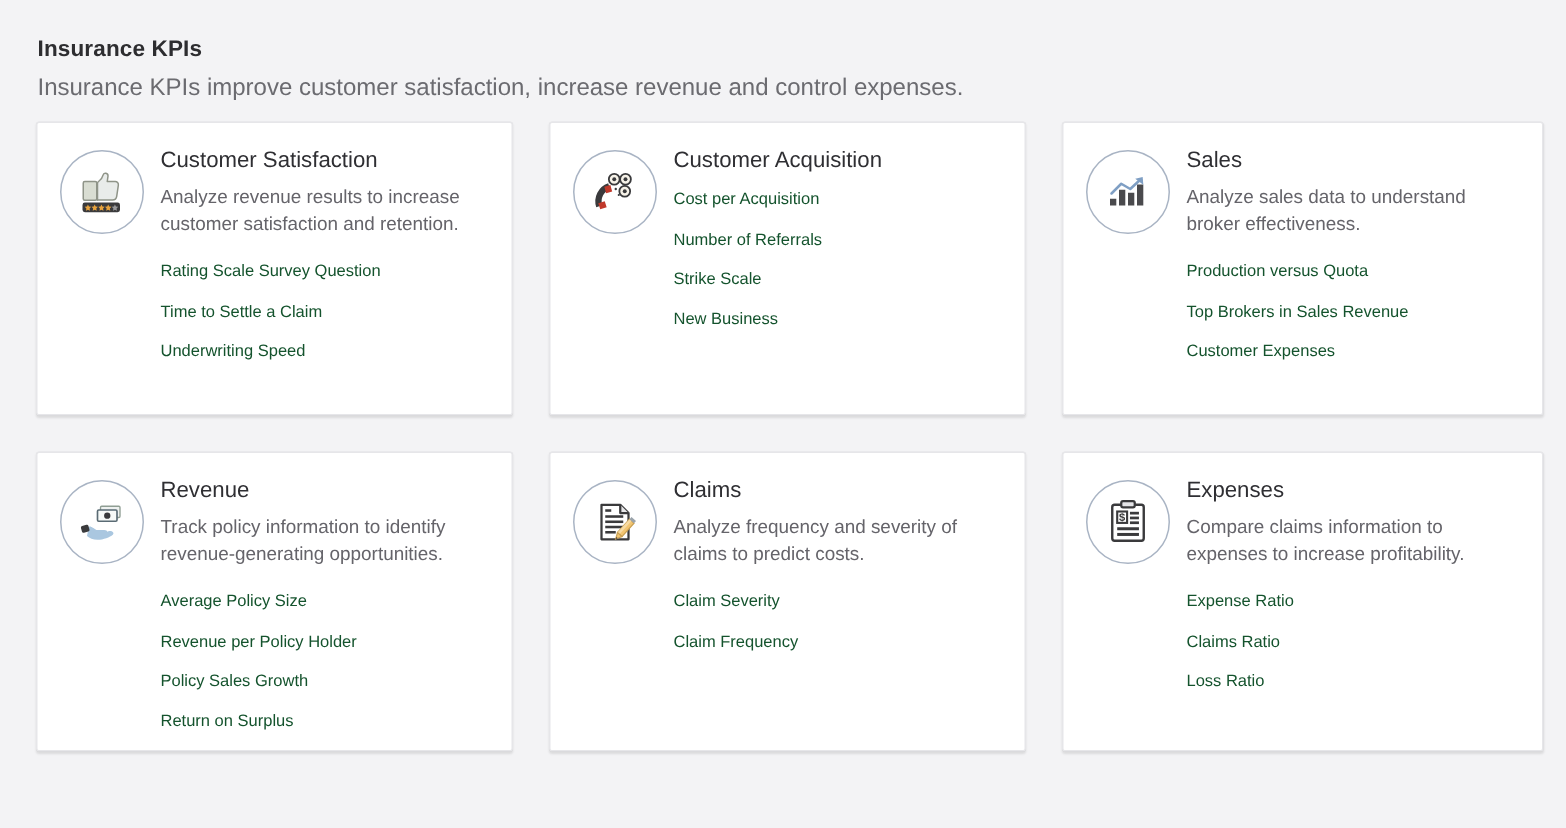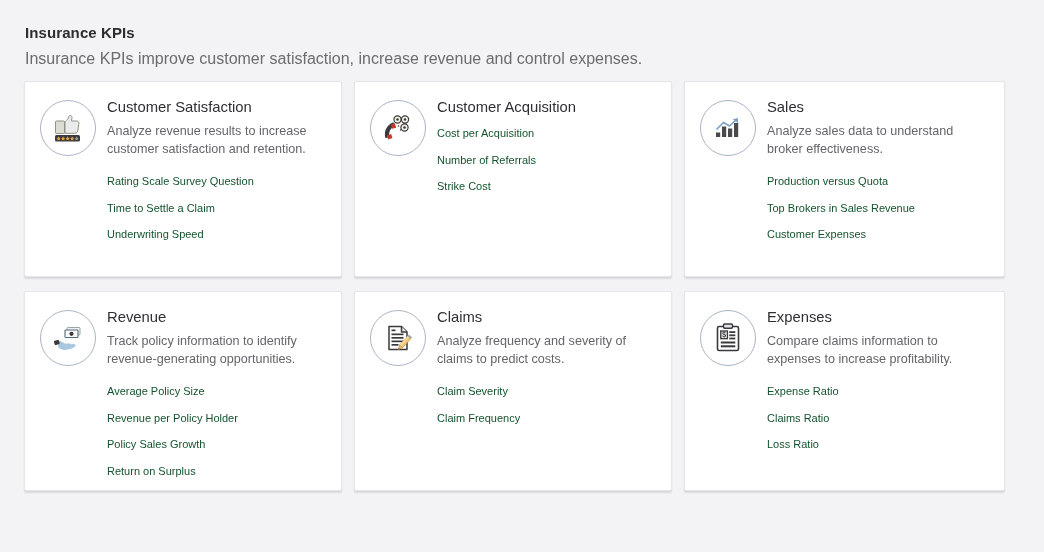--- a/index.html
+++ b/index.html
@@ -33,20 +33,21 @@
     margin: 6px 0 0 0;
   }
 
   .card-grid {
     margin: 13px 0 0 24px;
     width: 981px;
     display: grid;
     grid-template-columns: 318px 318px 321px;
     column-gap: 12px;
     row-gap: 14px;
+    gap: 24px;
   }
 
   .kpi-card {
     background: #ffffff;
     border: 1px solid #e6e6e9;
     border-radius: 2px;
     box-shadow: 0 1.2px 1.6px rgba(0,0,0,0.10), 0 0.2px 0.4px rgba(0,0,0,0.07);
     box-sizing: border-box;
     height: 196px;
     padding: 14px 14px 10px 14px;
@@ -171,21 +172,22 @@
             <circle cx="20.5" cy="20" r="0.7"></circle>
           </g>
         </svg>
       </div>
     </div>
     <div class="card-body">
       <div class="card-title">Customer Acquisition</div>
       <ul class="card-links">
         <li><a class="card-link">Cost per Acquisition</a></li>
         <li><a class="card-link">Number of Referrals</a></li>
-        <li><a class="card-link">Strike Cost</a></li>
+        <li><a class="card-link">Strike Scale</a></li>
+        <li><a class="card-link">New Business</a></li>
       </ul>
     </div>
   </div>
 
   <div class="kpi-card">
     <div class="card-icon-wrap">
       <div class="icon-circle">
         <svg width="36" height="36" viewBox="0 0 36 36">
           <g fill="#4a4a4d">
             <rect x="6" y="22.5" width="4.2" height="4.5"></rect>

